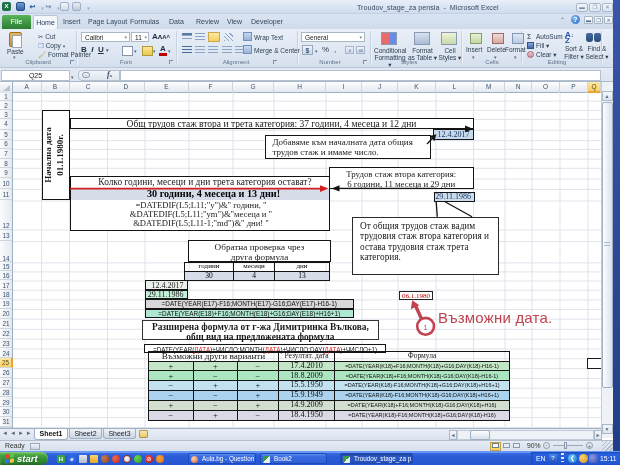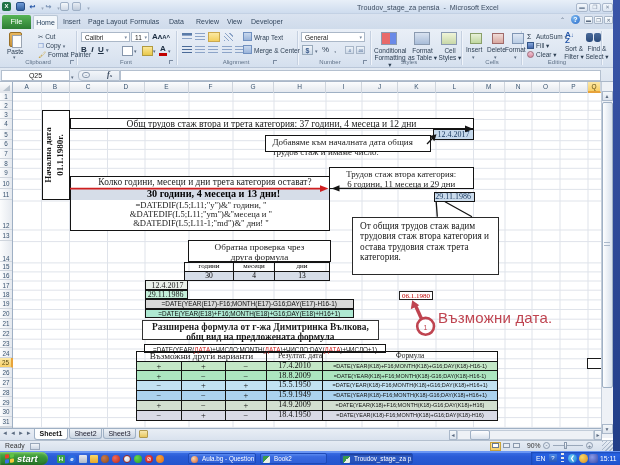--- a/index.html
+++ b/index.html
@@ -257,21 +257,21 @@
 </div>
 <div class="abs" id="content" style="left:0;top:0;width:620px;height:465px">
 
  <div class="abs" style="left:41.5px;top:109.7px;width:28px;height:90px;border:1.3px solid #141414;background:#fff"></div>
  <div class="abs ser" style="left:5.5px;top:141.6px;width:100px;height:26px;transform:rotate(-90deg);font-size:9px;font-weight:bold;text-align:center;line-height:11.5px">Начална дата<br>01.1.1980г.</div>
 
  <div class="abs ser" style="left:69.5px;top:117.6px;width:404px;height:11.6px;border:1.3px solid #141414;background:#fff;text-align:center;font-size:9.5px;line-height:10.8px">Общ трудов стаж втора и трета категория: 37 години, 4 месеца и 12 дни</div>
 
  <div class="abs ser" style="left:433px;top:129px;width:40.5px;height:11.4px;border:1.2px solid #141414;background:#c6d9ec;font-size:8px;line-height:10px;text-align:right;padding-right:3px;color:#17375e">12.4.2017</div>
 
- <div class="abs ser" style="left:265.4px;top:134.6px;width:165.6px;height:17px;border:1.3px solid #141414;background:#fff;font-size:9px;line-height:10.8px;padding:1px 0 0 6px">Добавяме към началната дата общия<br>трудов стаж и имаме число.</div>
+ <div class="abs ser" style="left:265.4px;top:134.6px;width:165.6px;height:24px;border:1.3px solid #141414;background:#fff;font-size:9px;line-height:10.8px;padding:1px 0 0 6px">Добавяме към началната дата общия<br>трудов стаж и имаме число.</div>
 
  <div class="abs ser" style="left:69.5px;top:176.2px;width:260px;height:12.5px;border:1.3px solid #141414;border-bottom:none;background:#fff;text-align:center;font-size:9.4px;line-height:11.8px;padding-left:11px">Колко години, месеци и дни трета категория остават?</div>
 
  <div class="abs" style="left:69.5px;top:188.7px;width:260px;height:42.3px;border:1.3px solid #141414;border-top:none;background:#fff">
    <div style="height:10.9px;background:#d6dde8;text-align:center;font-family:'Liberation Serif',serif;font-size:10.2px;font-weight:bold;line-height:10.8px;padding-left:28px">30 години, 4 месеца и 13 дни!</div>
    <div class="ser" style="text-align:center;font-size:8.6px;line-height:9.2px;padding-top:1.5px;padding-left:3px">=DATEDIF(L5;L11;"y")&amp;" години, "<br>&amp;DATEDIF(L5;L11;"ym")&amp;"месеца и "<br>&amp;DATEDIF(L5;L11-1;"md")&amp;" дни! "</div>
  </div>
 
  <div class="abs ser" style="left:329px;top:167px;width:144.5px;height:22px;border:1.3px solid #141414;background:#fff;text-align:center;font-size:8.8px;line-height:10.8px;padding-top:0.5px">Трудов стаж втора категория:<br>6 години, 11 месеца и 29 дни</div>
 
@@ -301,33 +301,33 @@
  <div class="abs ser" style="left:145.2px;top:280.1px;width:43.3px;height:9.9px;border:1px solid #141414;background:#e9efe9;font-size:8px;line-height:9px;text-align:right;padding-right:4px">12.4.2017</div>
  <div class="abs ser" style="left:145.2px;top:289.7px;width:43.3px;height:9.4px;border:1px solid #141414;background:#c4eed8;font-size:8px;line-height:8.8px;text-align:right;padding-right:4px">29.11.1986</div>
 
  <div class="abs" style="left:144.5px;top:299.4px;width:209.5px;height:9.2px;border:1px solid #141414;background:#d9d9d9;text-align:center;font-size:6.4px;line-height:8px;color:#111">=DATE(YEAR(E17)-F16;MONTH(E17)-G16;DAY(E17)-H16-1)</div>
  <div class="abs" style="left:144.5px;top:308.6px;width:209.5px;height:9.4px;border:1px solid #141414;background:#aee8d2;text-align:center;font-size:6.4px;line-height:8px;color:#111">=DATE(YEAR(E18)+F16;MONTH(E18)+G16;DAY(E18)+H16+1)</div>
 
  <div class="abs ser" style="left:141.7px;top:320.3px;width:237.4px;height:20.2px;border:1px solid #333;background:#fff;text-align:center;font-size:9.4px;font-weight:bold;line-height:10px;padding-top:0.5px">Разширена формула от г-жа Димитринка Вълкова,<br>общ вид на предложената формула</div>
 
  <div class="abs" style="left:144px;top:343.5px;width:242px;height:9.5px;border:1px solid #141414;background:#fff;text-align:center;font-size:6.3px;line-height:9.4px;color:#111">=DATE(YEAR(<span style="color:#d02020">ДАТА</span>)±ЧИСЛО;MONTH(<span style="color:#d02020">ДАТА</span>)±ЧИСЛО;DAY(<span style="color:#d02020">ДАТА</span>)±ЧИСЛО±1)</div>
 
- <div class="abs" style="left:136px;top:351.3px">
+ <div class="abs" style="left:148px;top:351.3px">
   <table style="border-collapse:collapse;table-layout:fixed;width:361px">
    <colgroup>
           <col style="width:45px">
           <col style="width:44px">
           <col style="width:41px">
           <col style="width:56px">
           <col style="width:175px">
         </colgroup>
    <tbody>
           <tr style="height:8.2px">
             <td colspan="3" class="ser" style="border:1px solid #141414;text-align:center;font-size:9.2px;line-height:8.2px">Възможни други варианти</td>
-            <td class="ser" style="border:1px solid #141414;text-align:right;font-size:7.5px;line-height:8.2px">Резултат. дата</td>
+            <td class="ser" style="border:1px solid #141414;text-align:center;font-size:7.5px;line-height:8.2px">Резултат. дата</td>
             <td class="ser" style="border:1px solid #141414;text-align:center;font-size:7.5px;line-height:8.2px">Формула</td>
           </tr>
    <tr style="height:9.85px;background:#c3e7c6">
             <td class="tds">+</td>
             <td class="tds">+</td>
             <td class="tds">−</td>
             <td class="tdd">17.4.2010</td>
             <td class="tdf">=DATE(YEAR(K18)+F16;MONTH(K18)+G16;DAY(K18)-H16-1)</td>
           </tr>
    <tr style="height:9.85px;background:#ace6c0">

